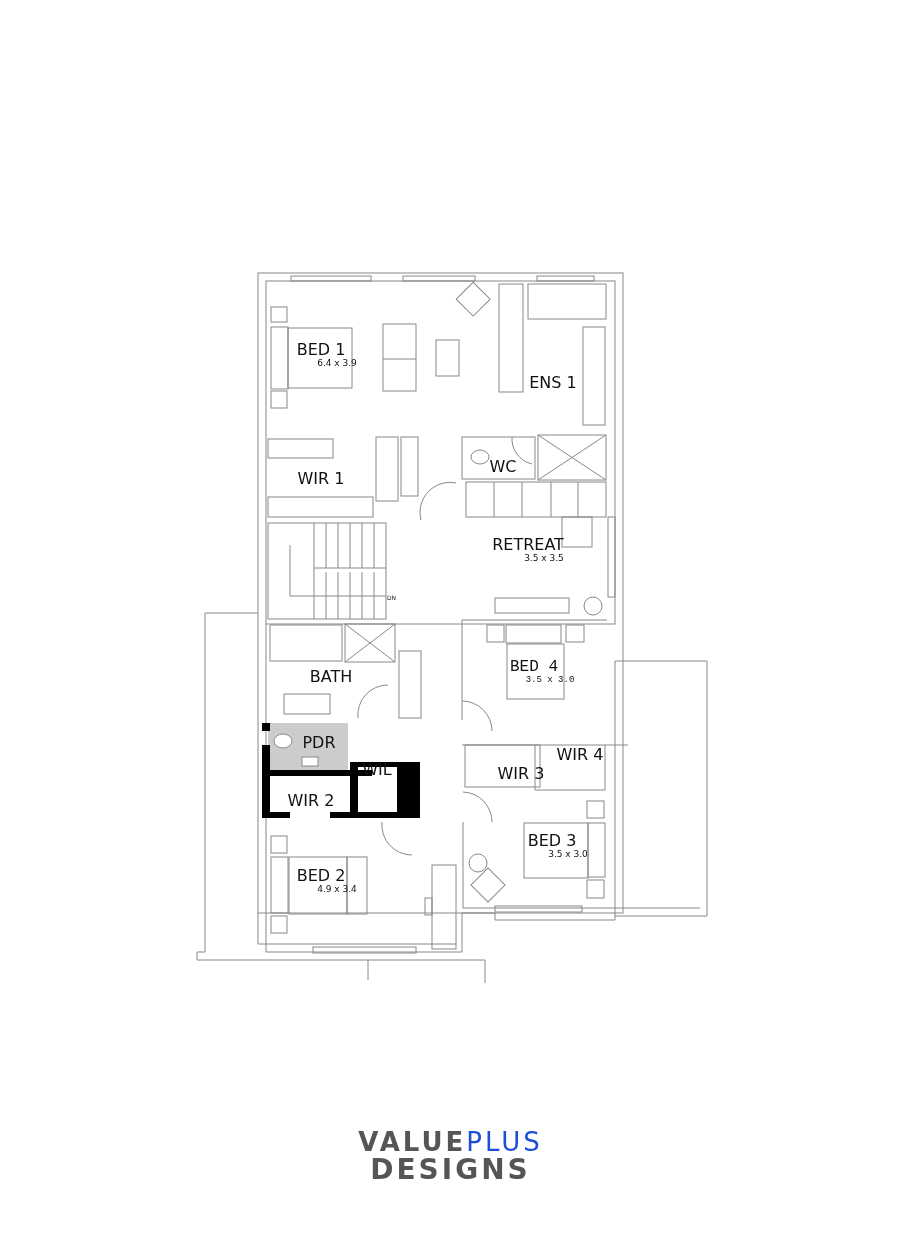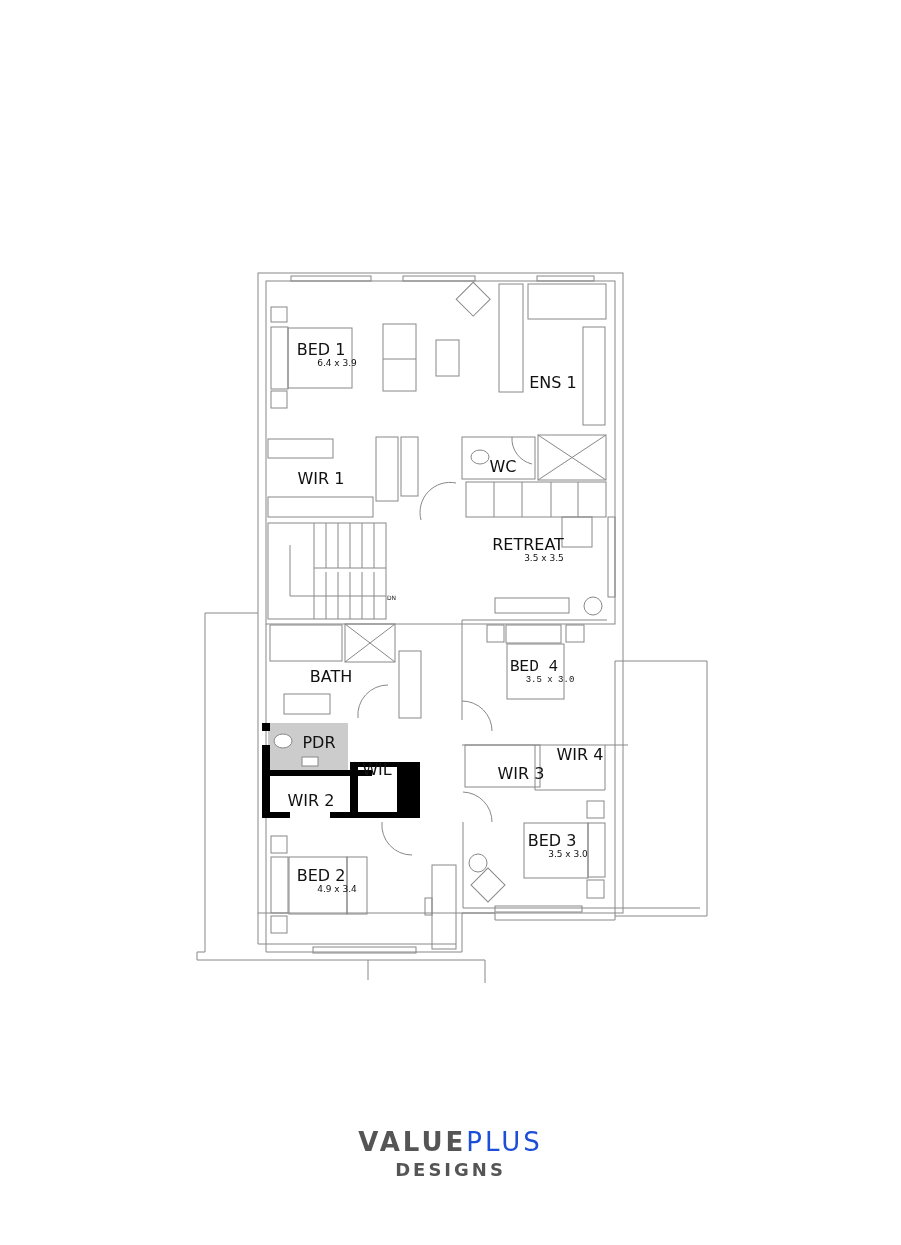--- a/index.html
+++ b/index.html
@@ -5,21 +5,21 @@
   html,body{margin:0;padding:0;background:#fff;}
   body{width:901px;height:1245px;position:relative;overflow:hidden;font-family:"Liberation Sans",sans-serif;}
   svg.plan{position:absolute;left:0;top:0;}
   .lbl{position:absolute;color:#111;font-family:"DejaVu Sans",sans-serif;text-align:center;white-space:nowrap;transform:translateX(-50%);}
   .lbl .name{font-size:16px;display:block;line-height:14px;}
   .lbl .dim{font-size:9px;display:block;line-height:12px;margin-left:32px;}
   .dn{position:absolute;font-size:6px;font-family:"DejaVu Sans",sans-serif;color:#111;}
   .logo{position:absolute;left:0;width:901px;text-align:center;color:#555;font-family:"DejaVu Sans",sans-serif;letter-spacing:3px;}
   .logo1{top:1128px;font-size:26px;line-height:28px;}
   .logo1 .b{font-weight:bold;} .logo1 .l{font-weight:normal;color:#1d4ed8;}
-  .logo2{top:1156px;font-size:18px;font-weight:bold;line-height:28px;}
+  .logo2{top:1156px;font-size:28px;font-weight:bold;line-height:28px;}
 </style>
 </head>
 <body>
 
 <svg class="plan" width="901" height="1245" viewBox="0 0 901 1245" fill="none" stroke="#888" stroke-width="1">
 
   <rect x="258" y="273" width="365" height="640"></rect>
   <rect x="266" y="281" width="349" height="343"></rect>
 
   <polyline points="258,613 205,613 205,952 197,952 197,960 485,960 485,983"></polyline>

